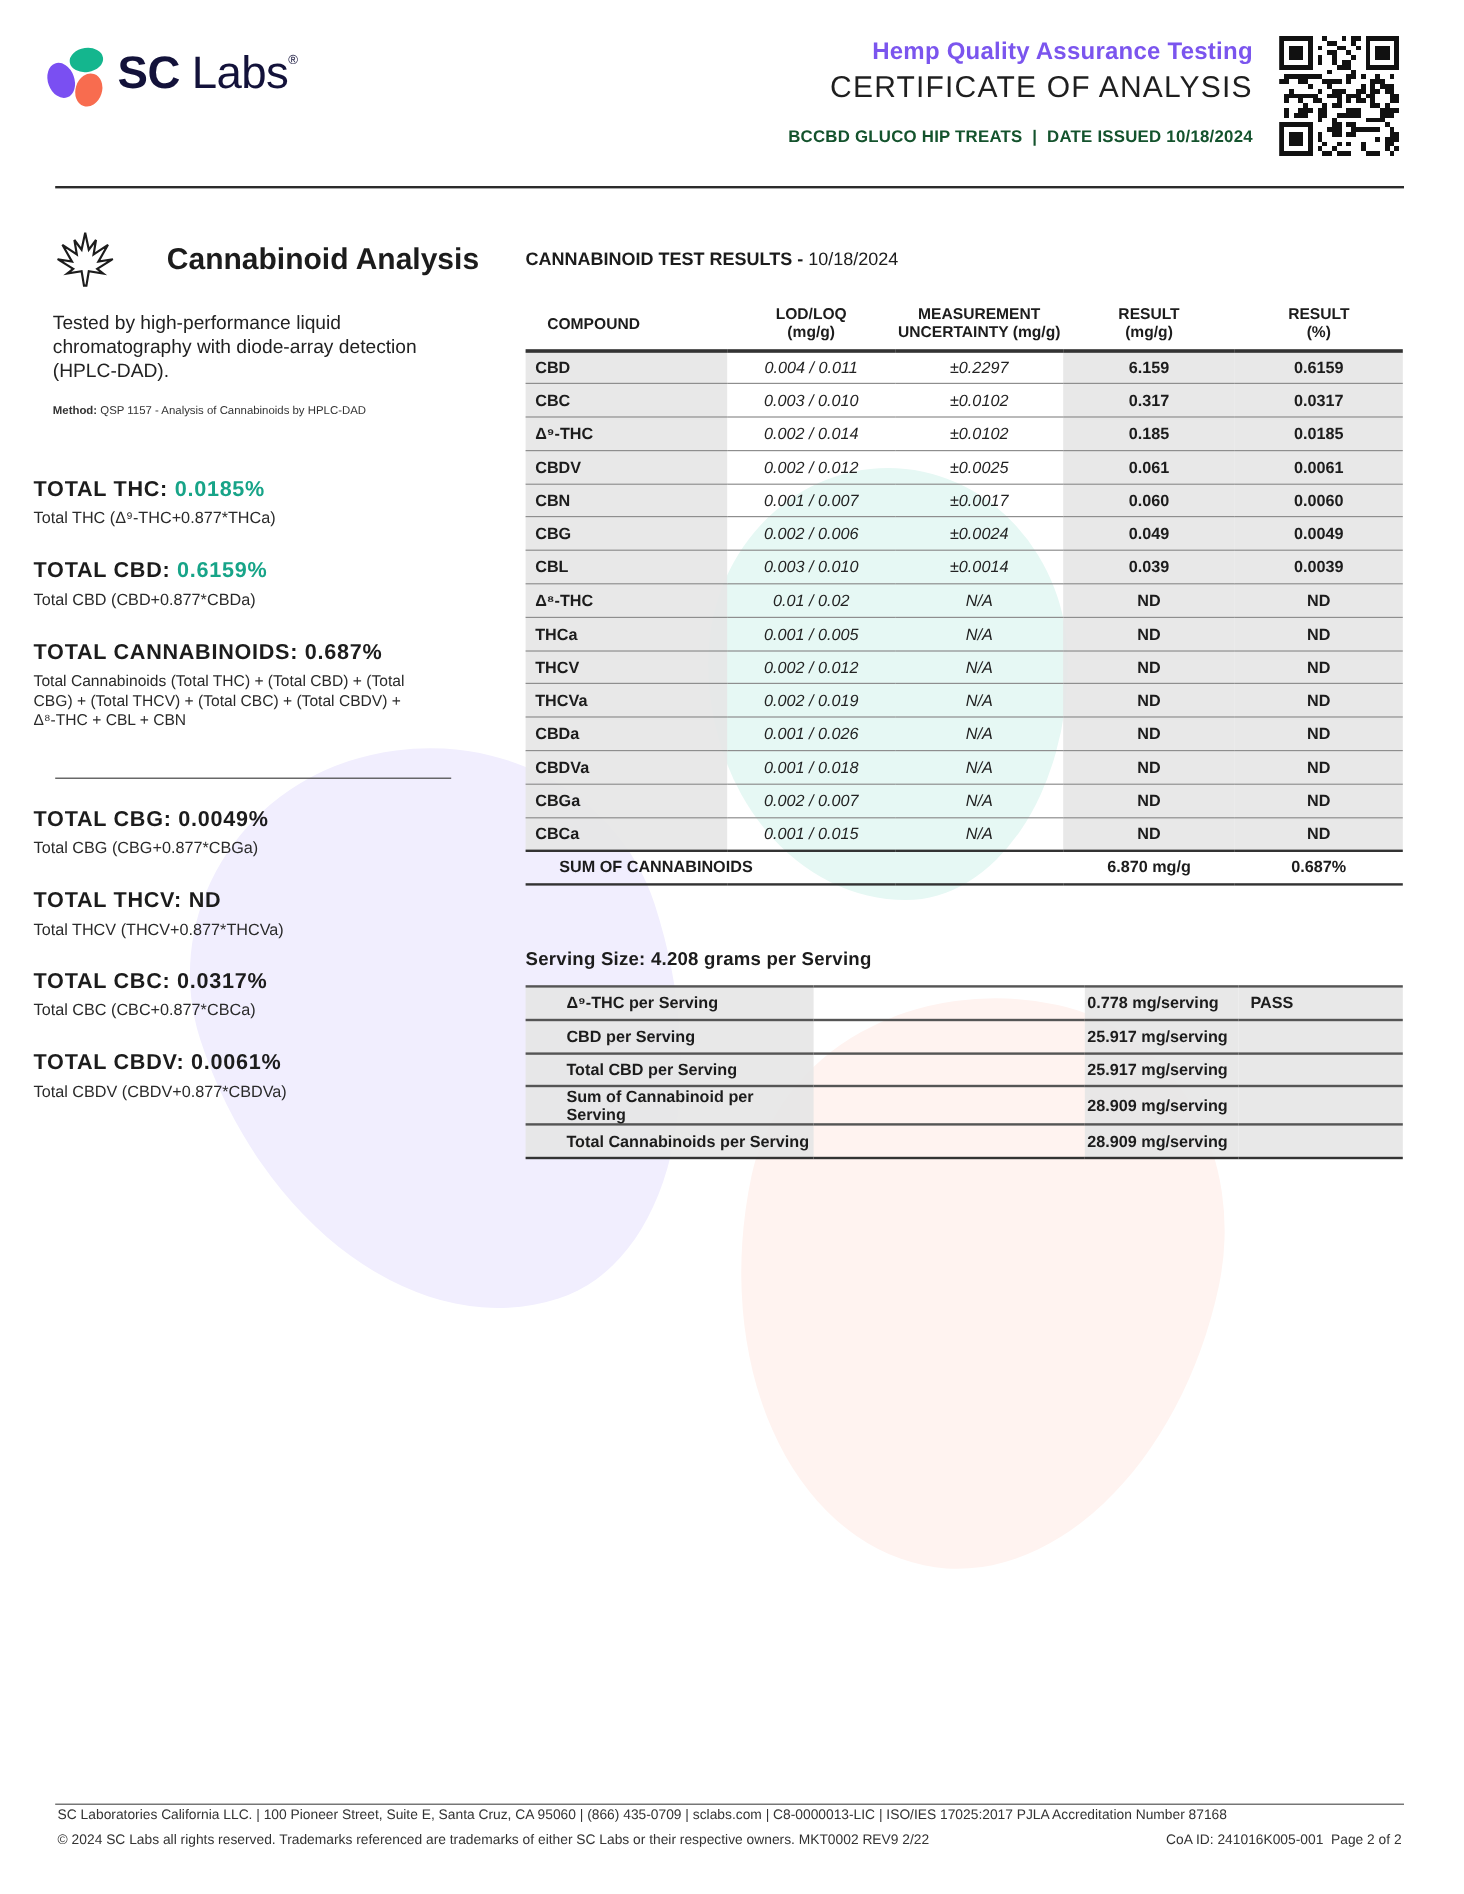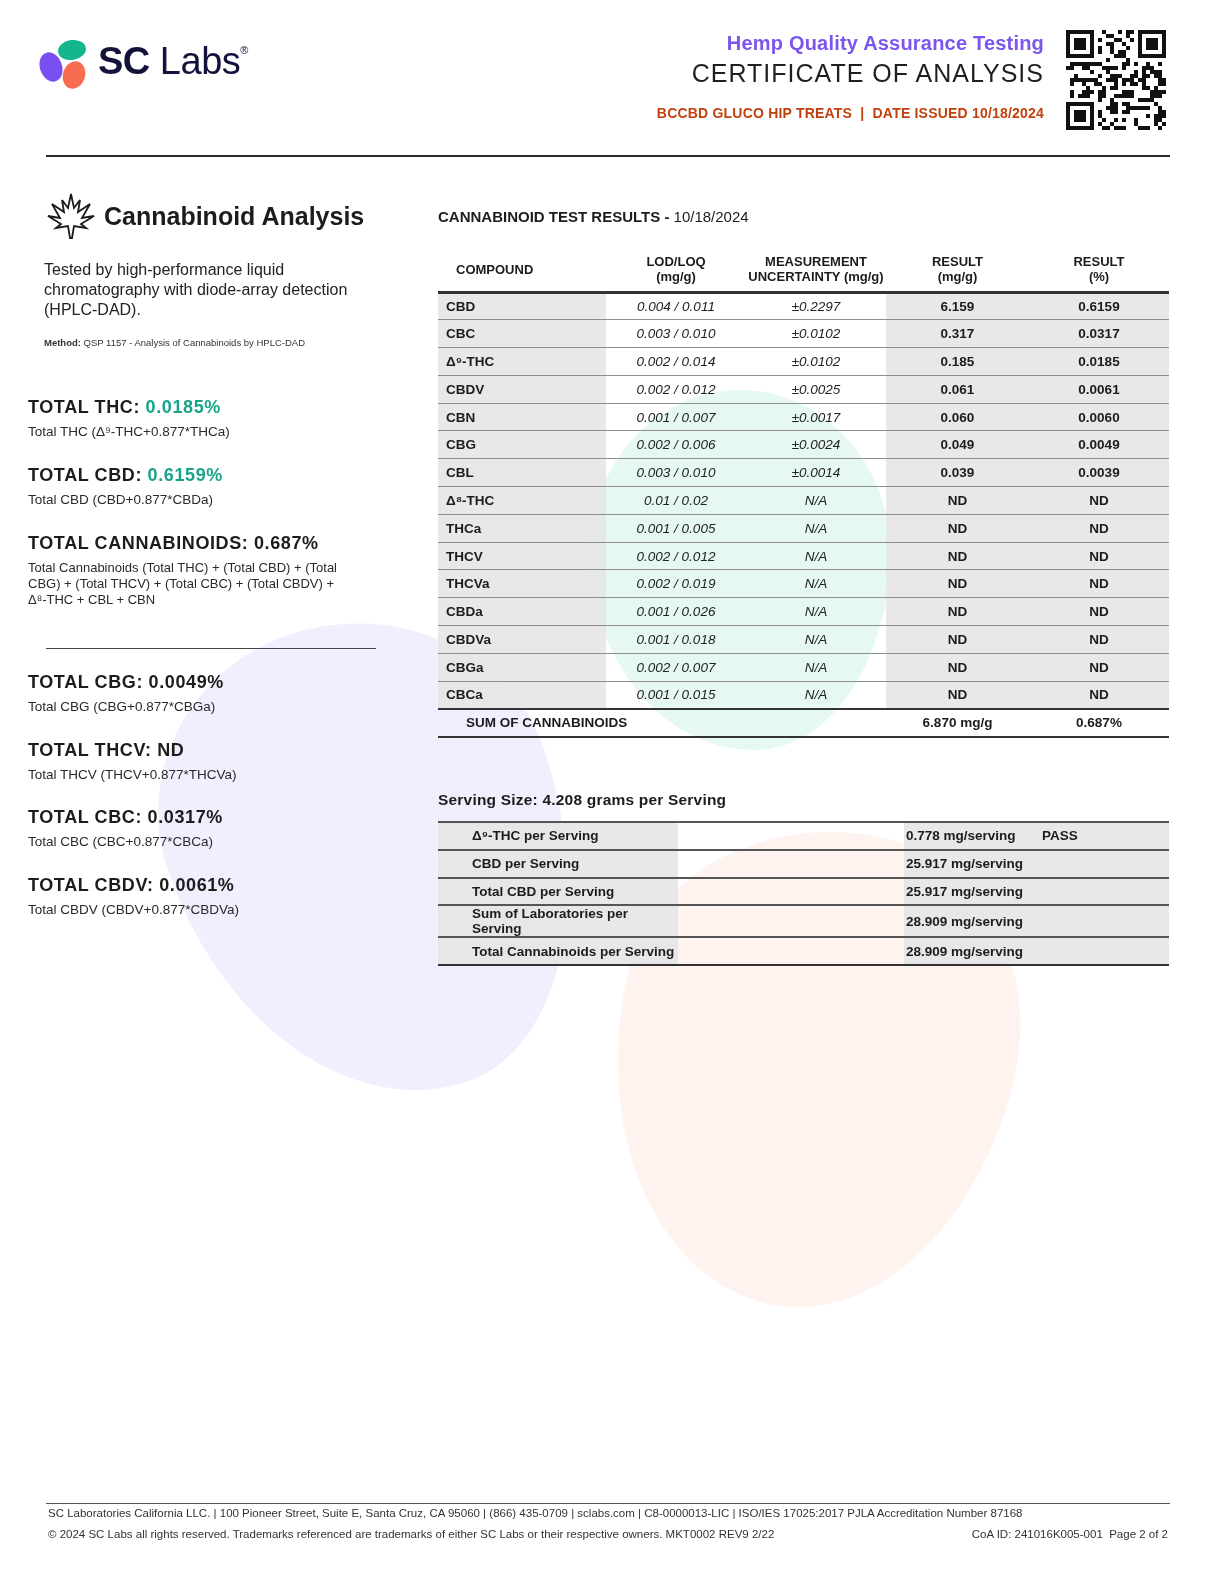--- a/index.html
+++ b/index.html
@@ -21,29 +21,29 @@
   .logo .d-purple { left: 0; top: 14px; width: 22px; height: 30px; background: #7a4ff2; transform: rotate(-20deg); }
   .logo .d-orange { left: 23px; top: 23px; width: 22px; height: 28px; background: #f86c4f; transform: rotate(18deg); }
   .logo .word { position: absolute; left: 58px; top: 2px; font-size: 38px; color: #13123a; letter-spacing: -0.5px; white-space: nowrap; }
   .logo .word b { font-weight: 700; }
   .logo .word span.light { font-weight: 400; }
   .logo .reg { font-size: 11px; vertical-align: top; position: relative; top: 4px; }
 
   .hdr-right { position: absolute; right: 176px; top: 32px; text-align: right; }
   .hdr-sub { font-size: 20px; color: #7b55ee; font-weight: 700; letter-spacing: 0.2px; }
   .hdr-title { font-size: 25px; color: #1f1f1f; letter-spacing: 1px; margin-top: 4px; }
-  .hdr-meta { font-size: 14px; font-weight: 700; color: #c2410c; margin-top: 17px; letter-spacing: 0.2px; }
+  .hdr-meta { font-size: 14px; font-weight: 700; color: #14532d; margin-top: 17px; letter-spacing: 0.2px; }
   .qr { position: absolute; left: 1066px; top: 30px; width: 100px; height: 100px; }
 
   .rule-top { position: absolute; left: 46px; top: 155px; width: 1124px; height: 2px; background: #2b2b2b; }
 
   
   .section-title { position: absolute; left: 46px; top: 192px; display: flex; align-items: center; }
   .section-title .leaf { width: 50px; height: 48px; margin-right: 8px; }
-  .section-title h1 { font-size: 25px; font-weight: 700; color: #1c1c1c; }
+  .section-title h1 { font-size: 25px; font-weight: 700; color: #1c1c1c; margin-left: 35px; }
   .intro { position: absolute; left: 44px; top: 260px; width: 340px; font-size: 16px; line-height: 20px; color: #222; }
   .method { position: absolute; left: 44px; top: 337px; font-size: 9.5px; color: #333; }
   .method b { font-weight: 700; }
 
   .total { position: absolute; left: 28px; }
   .total .t-head { font-size: 18px; font-weight: 700; letter-spacing: 0.6px; color: #1c1c1c; }
   .total .t-head .green { color: #17a488; }
   .total .t-desc { font-size: 13.5px; color: #2a2a2a; margin-top: 6px; line-height: 16px; }
   .rule-left { position: absolute; left: 46px; top: 648px; width: 330px; height: 1px; background: #444; }
 
@@ -492,21 +492,21 @@
           <td class="s3">25.917 mg/serving</td>
           <td class="s4"></td>
         </tr>
         <tr>
           <td class="s1">Total CBD per Serving</td>
           <td class="s2"></td>
           <td class="s3">25.917 mg/serving</td>
           <td class="s4"></td>
         </tr>
         <tr>
-          <td class="s1">Sum of Laboratories per Serving</td>
+          <td class="s1">Sum of Cannabinoid per Serving</td>
           <td class="s2"></td>
           <td class="s3">28.909 mg/serving</td>
           <td class="s4"></td>
         </tr>
         <tr>
           <td class="s1">Total Cannabinoids per Serving</td>
           <td class="s2"></td>
           <td class="s3">28.909 mg/serving</td>
           <td class="s4"></td>
         </tr>

